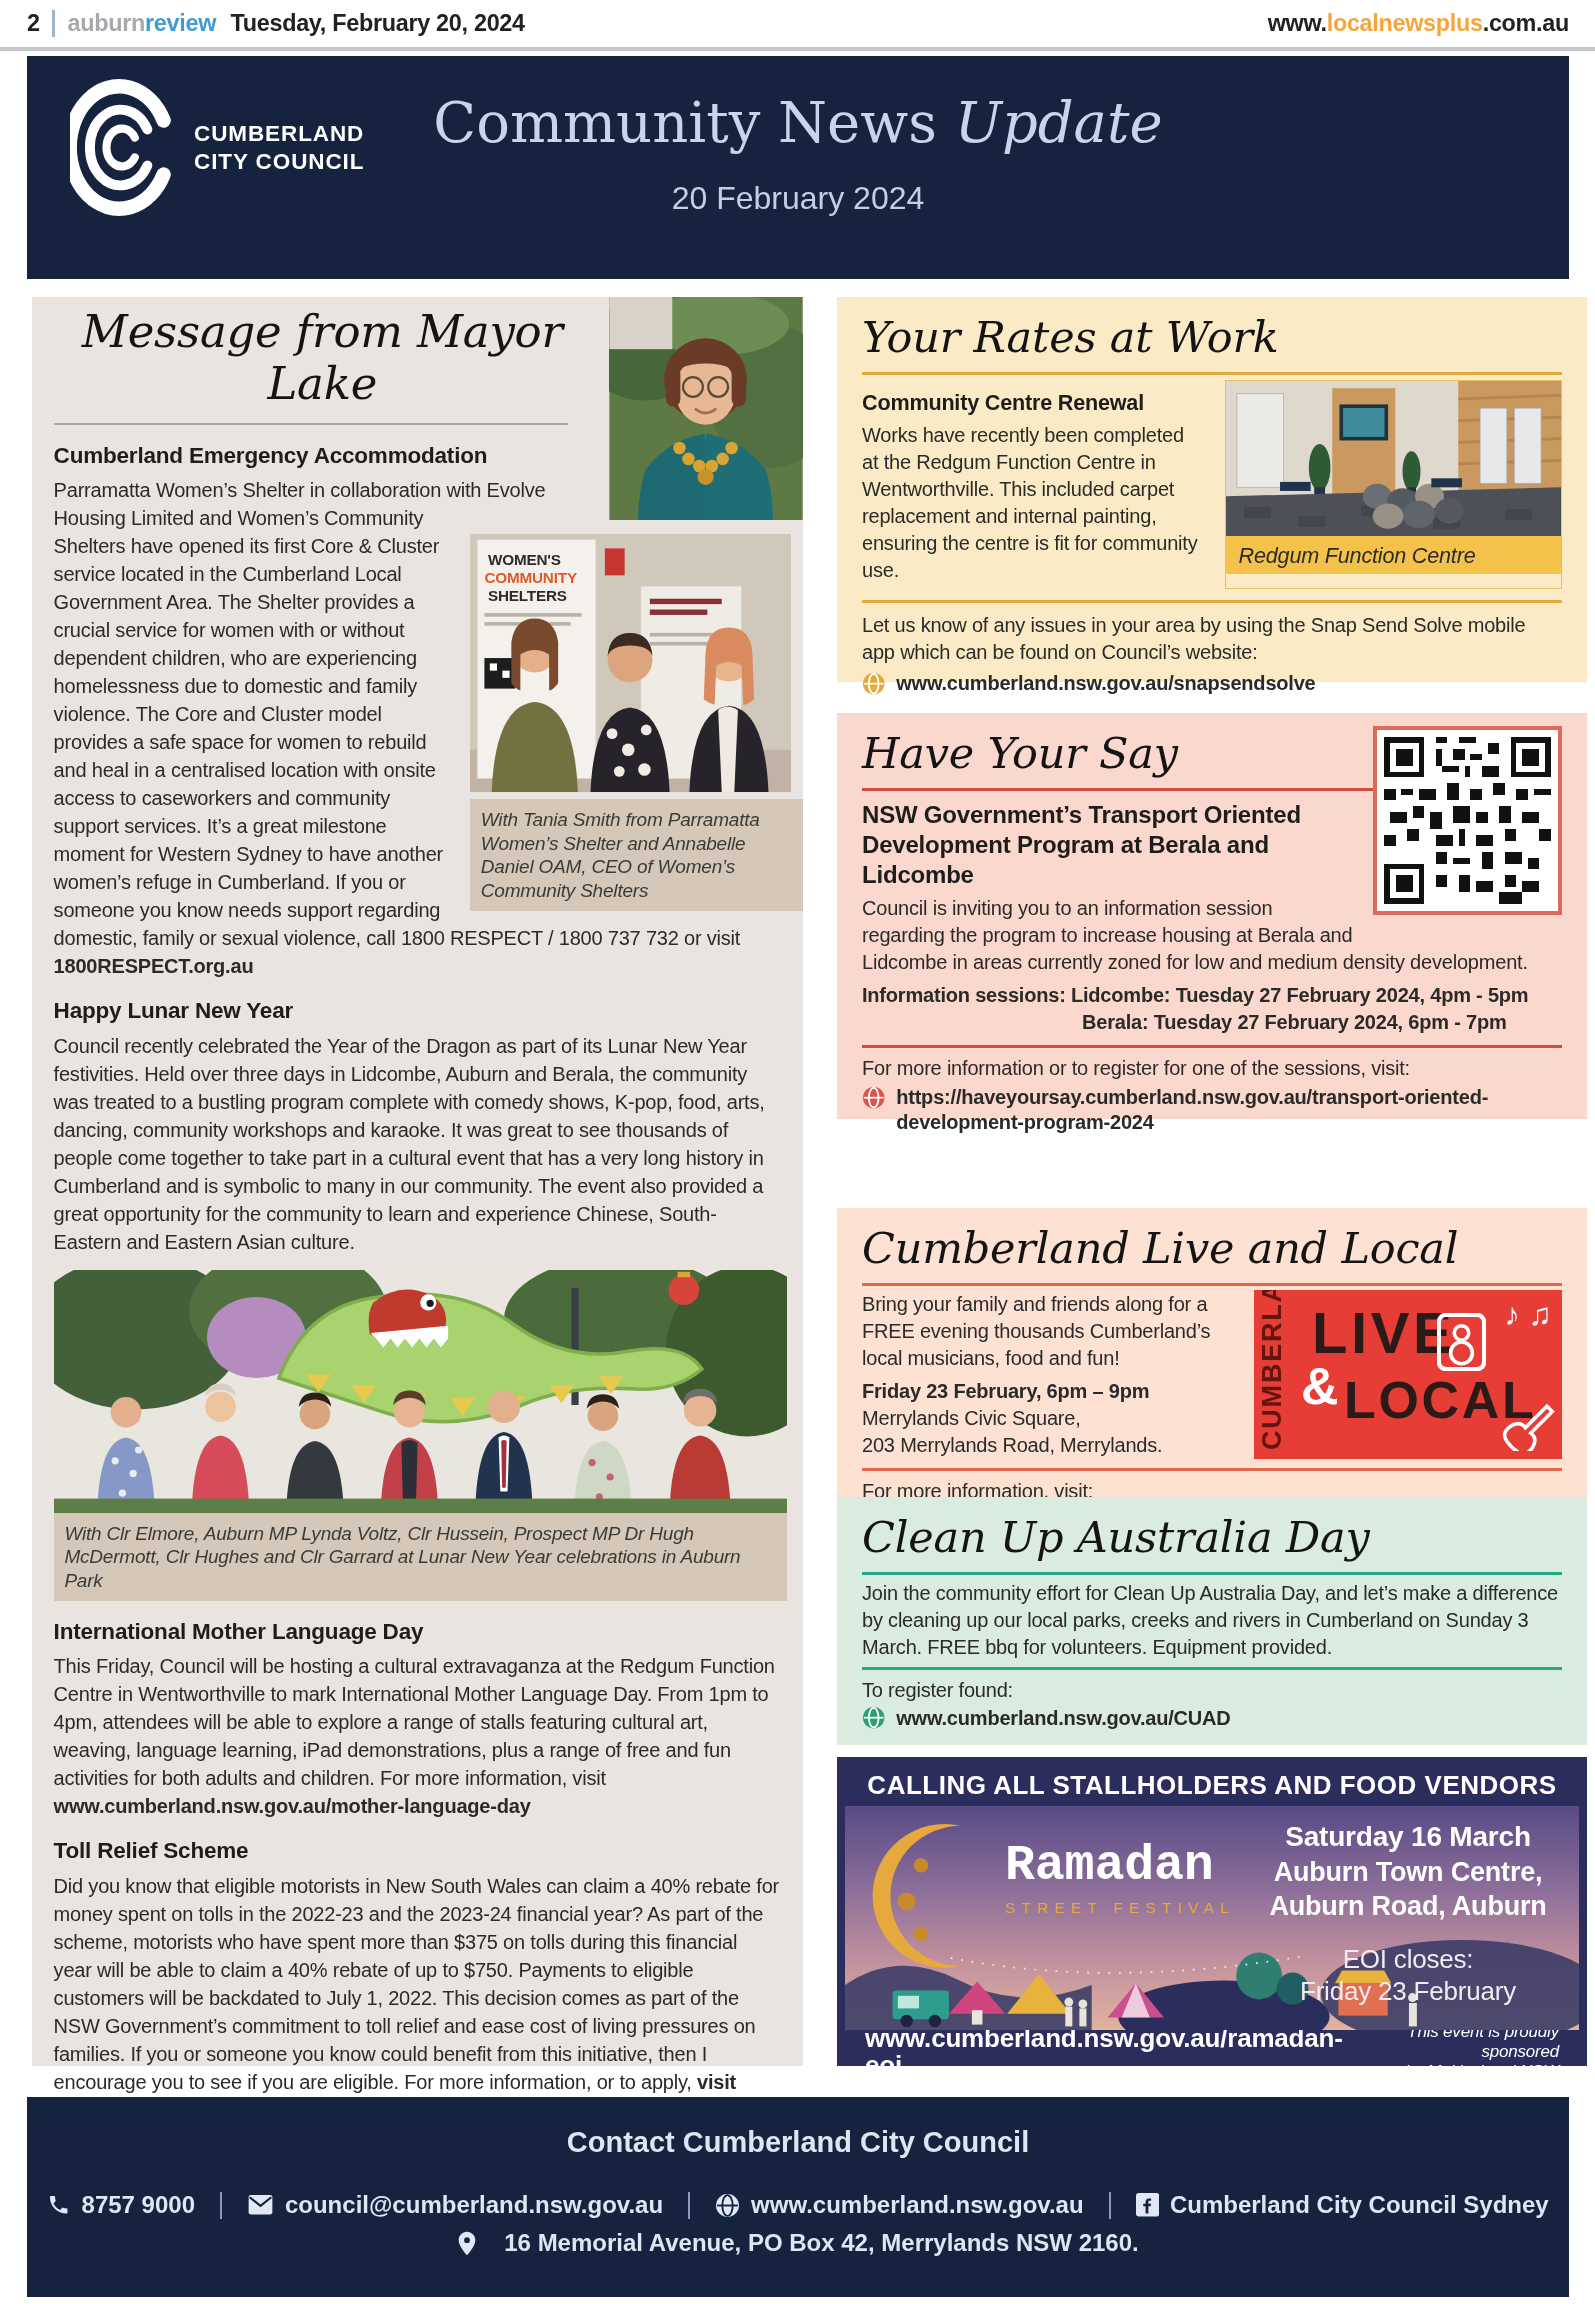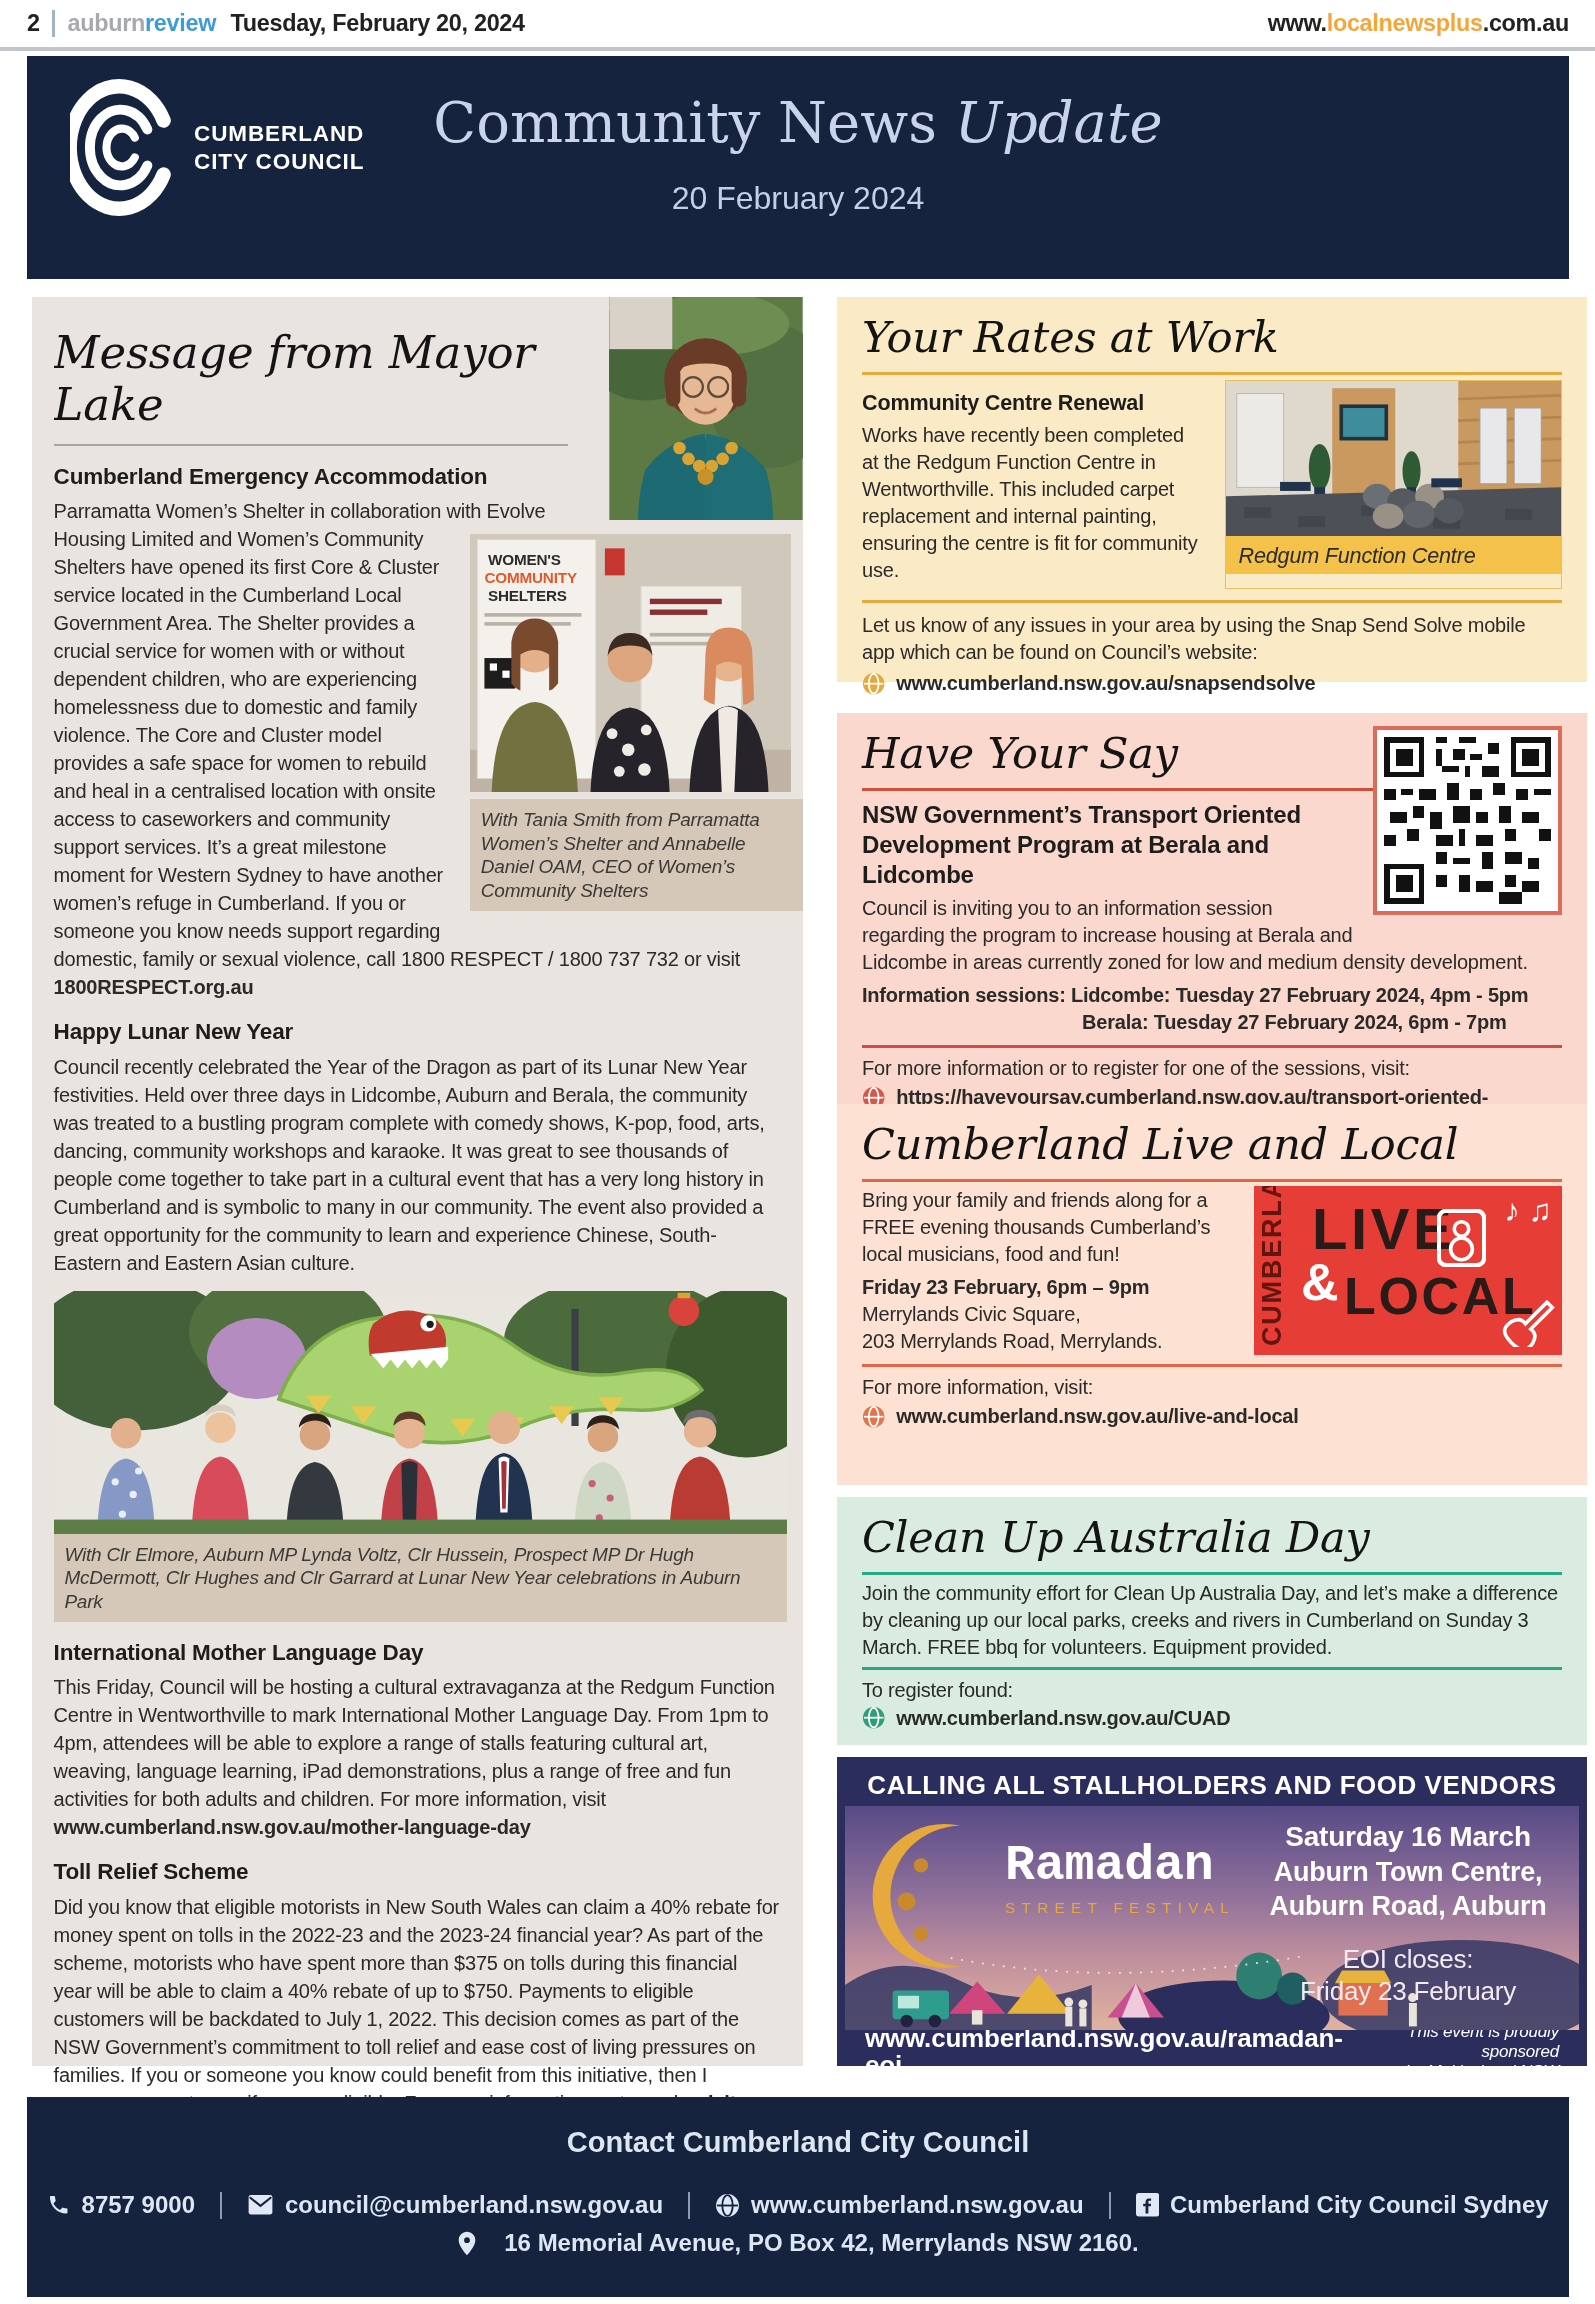--- a/index.html
+++ b/index.html
@@ -31,21 +31,21 @@
   .linkline{display:flex;align-items:flex-start;font-weight:bold;font-size:20px;line-height:25px;}
   .linkline .gi{flex:0 0 auto;margin-right:10.8px;margin-top:0.9px;}
   
   .mayor-box{position:absolute;left:32px;top:297px;width:771px;height:1769px;background:#e9e4e0;
              box-sizing:border-box;padding:0 0 0 21.6px;font-size:20px;line-height:28px;
              letter-spacing:-0.2px;color:#2a2a28;}
   .float-mayor{float:right;width:194px;height:223px;margin:0 0 9px 18px;}
   .float-shelter{float:right;clear:right;width:333px;margin:5.4px 0 12.6px 20px;}
   .photo-caption{background:#d5c8b8;color:#3a3a36;font-style:italic;font-size:19px;line-height:23.4px;
                  padding:9px 10.8px;}
-  .mayor-title-wrap{overflow:hidden;padding-top:30px;}
+  .mayor-title-wrap{overflow:hidden;padding-top:9px;text-align:center;}
   .mayor-title-wrap h1{font-size:45px;line-height:52px;margin:0 0 12.6px 0;}
   .mayor-title-wrap .rule{background:#a9a5a0;width:auto;margin-right:23.4px;}
   .mayor-box h3{font-size:22.5px;line-height:26px;margin:18px 23.4px 7.2px 0;color:#1d1d1b;}
   .mayor-box p{margin:0 23.4px 0 0;}
   .lunar-fig{margin:14.4px 16px 0 0;}
   .lunar-fig svg{display:block;width:100%;height:243px;}
   .signature{font-size:25px;margin-top:20px;}
   .contact-line{display:flex;align-items:center;font-size:22.5px;font-weight:bold;margin-top:7.2px;}
   .contact-line .ic{margin-right:10.8px;display:inline-flex;}
   .contact-line .csep{display:inline-block;width:1.8px;height:25px;background:#55504c;margin:0 16px;}
@@ -63,21 +63,21 @@
   .rates-fig svg{display:block;width:100%;height:155px;}
   .rates-cap{background:#f4c24b;font-style:italic;font-size:21.6px;padding:5.4px 12.6px;color:#2b2b28;}
   #hys{top:713px;height:406px;background:#fbd8cd;}
   #hys .rule{background:#cc4f42;}
   #hys .rule.short{width:549px;}
   .qr-wrap{float:right;width:167px;height:167px;background:#fff;border:4.5px solid #dd6b5b;
            padding:7.2px;margin:0 0 9px 16px;}
   .qr-wrap svg{display:block;width:100%;height:100%;}
   .sess{font-weight:bold;margin:3.6px 0 9px 0;}
   .sess .l2{padding-left:220px;display:block;}
-  #livelocal{top:1104px;height:381px;background:#fde1d3;}
+  #livelocal{top:1208px;height:381px;background:#fde1d3;}
   #livelocal .rule{background:#e0684a;}
   .ll-row{display:flex;gap:21.6px;}
   .ll-row .txt{flex:1;}
   .ll-bold{font-weight:bold;}
   .ll-art{flex:0 0 308px;height:169px;background:#e63e36;position:relative;overflow:hidden;
           margin-top:3.6px;}
   .ll-vert{position:absolute;left:5.4px;top:9px;bottom:9px;writing-mode:vertical-rl;
            transform:rotate(180deg);font-weight:bold;font-size:27px;letter-spacing:1.8px;color:#641510;}
   .ll-live{position:absolute;left:58px;top:14.4px;font-weight:bold;font-size:58px;letter-spacing:3.6px;
            color:#2a1a18;line-height:58px;}

